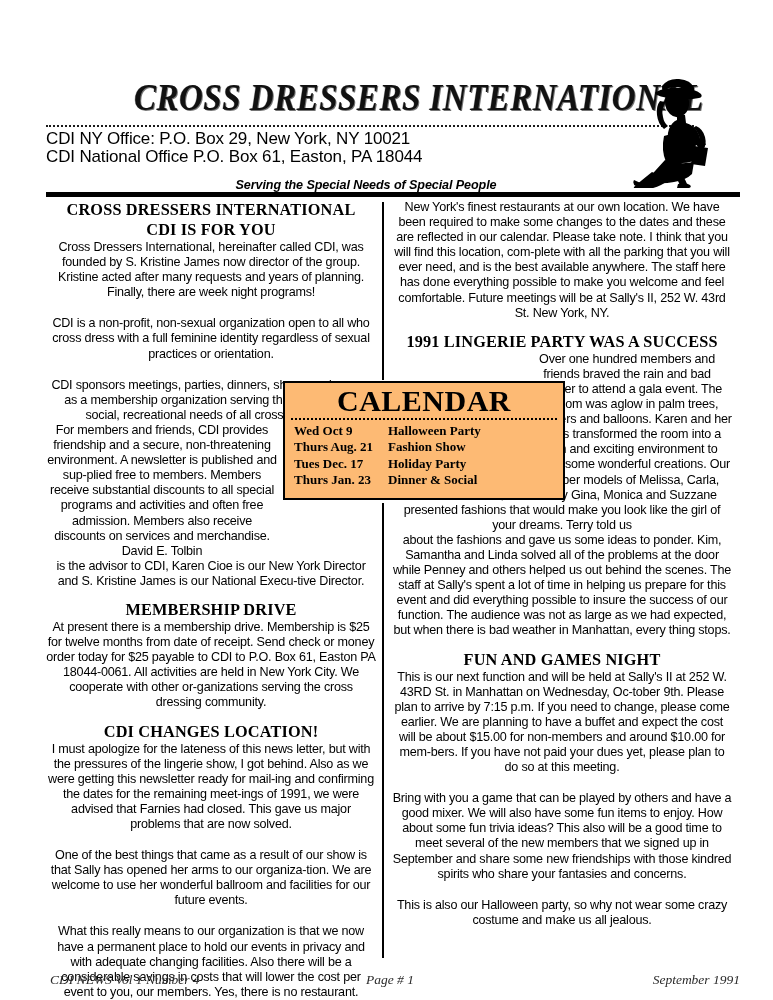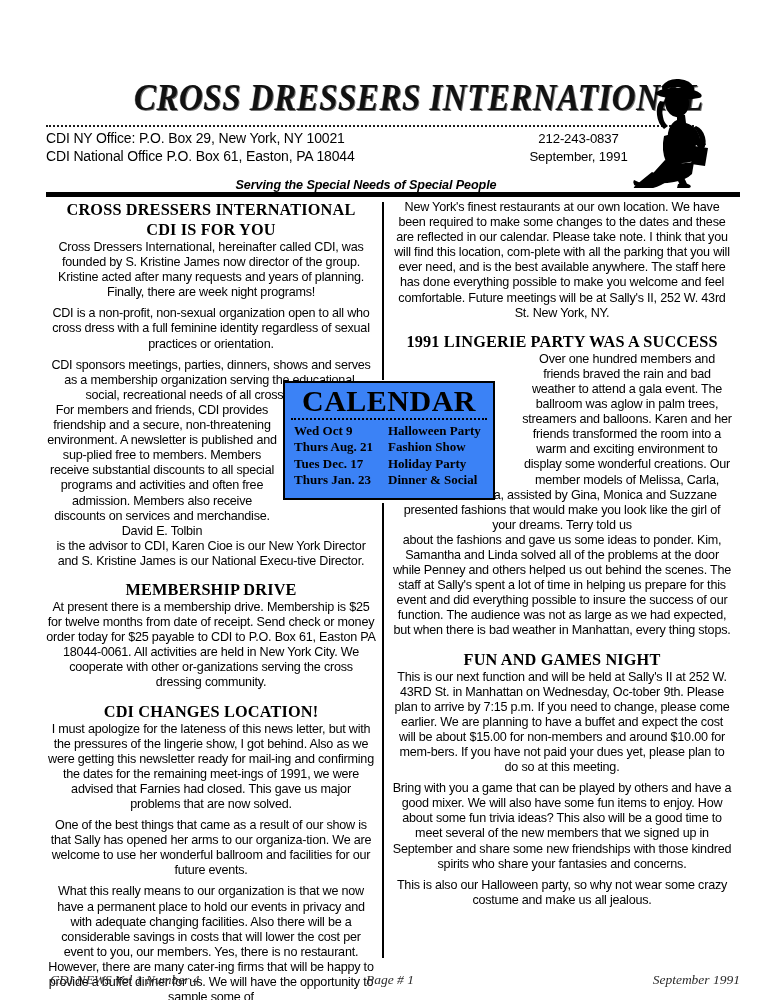--- a/index.html
+++ b/index.html
@@ -68,21 +68,21 @@
     position: absolute;
     left: 0;
     top: 52px;
     width: 648px;
     height: 44px;
   }
   .info-left {
     position: absolute;
     left: 0;
     top: 0;
-    font-size: 14px;
+    font-size: 17px;
     line-height: 17.5px;
     letter-spacing: -0.15px;
   }
   .info-right {
     position: absolute;
     left: 430px;
     top: 0;
     width: 205px;
     text-align: center;
     font-size: 13.2px;
@@ -154,40 +154,40 @@
   }
   .sec-head.tight { margin-top: 0px; }
   .sec-head.spaced { margin-top: 11px; }
 
   p.body {
     margin: 0;
     padding: 0;
     text-indent: 0;
     text-align: center;
   }
-  p.body + p.body { margin-top: 6px; }
+  p.body + p.body { margin-top: 16px; }
 
   
   .cal-spacer {
     float: left;
     width: 124px;
     height: 124px;
     shape-outside: margin-box;
     margin: 0 6px 0 0;
   }
 
   
   .calendar {
     position: absolute;
     left: 283px;
     top: 381px;
-    width: 212px;
+    width: 282px;
     height: 119px;
     border: 2.5px solid #000;
-    background: #3b82f6;
+    background: #fdba74;
     box-sizing: border-box;
     z-index: 5;
   }
   .calendar-title {
     font-family: "Liberation Serif", serif;
     font-weight: bold;
     font-size: 30px;
     line-height: 33px;
     text-align: center;
     letter-spacing: 0.5px;
@@ -234,24 +234,20 @@
     <div class="masthead-title-row">
       <div class="masthead-title nowrap">CROSS DRESSERS INTERNATIONAL</div>
     </div>
 
     <div class="dotted-rule"></div>
 
     <div class="masthead-info">
       <div class="info-left">
         <div class="nowrap">CDI NY Office: P.O. Box 29, New York, NY 10021</div>
         <div class="nowrap">CDI National Office P.O. Box 61, Easton, PA 18044</div>
-      </div>
-      <div class="info-right">
-        <div>212-243-0837</div>
-        <div>September, 1991</div>
       </div>
     </div>
 
     <div class="tagline">Serving the Special Needs of Special People</div>
   </div>
 
   <div class="logo-figure">
     <svg width="104" height="112" viewBox="0 0 104 112" xmlns="http://www.w3.org/2000/svg">
       <g fill="#000">
 

